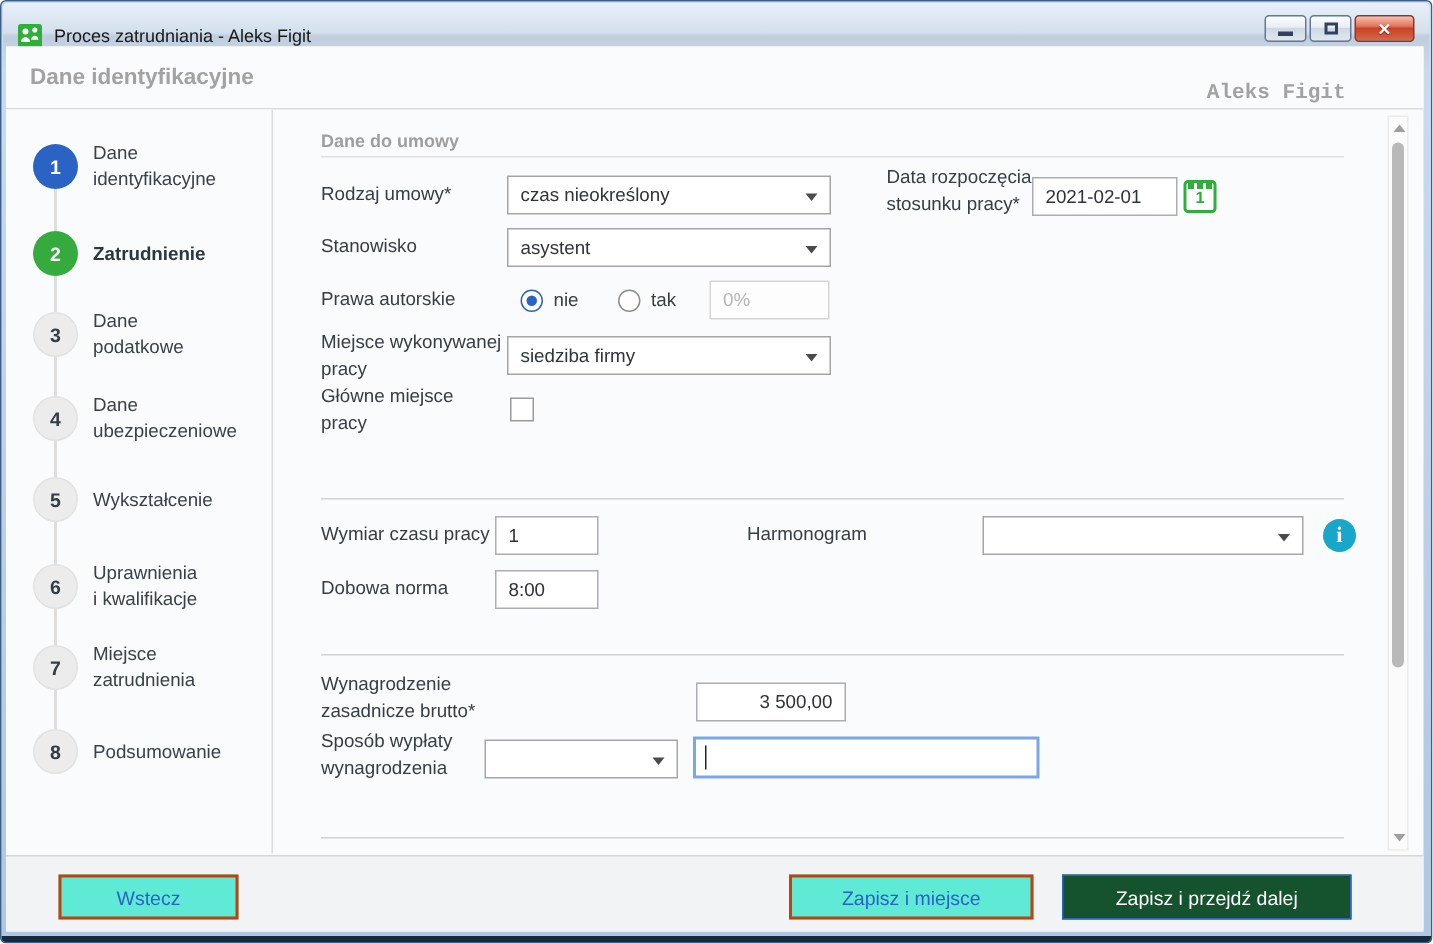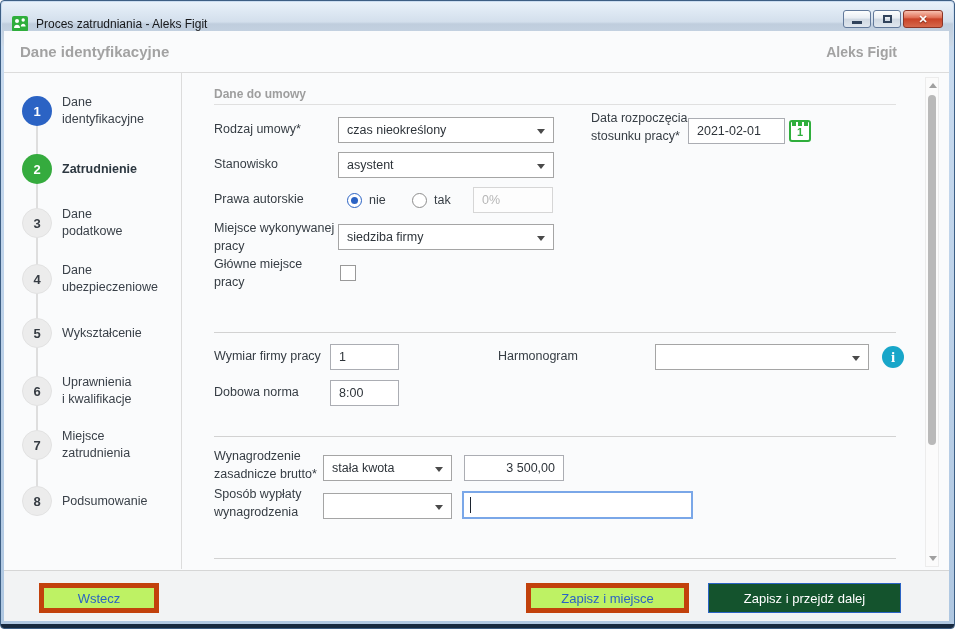--- a/index.html
+++ b/index.html
@@ -27,22 +27,22 @@
   .glyph-max { width:9px; height:8px; border:2px solid #31435c; background:transparent; }
 
   
   .inner { position:absolute; left:3px; top:30px; width:945px; height:590px; background:#fafbfc; }
 
   
   .hdr { position:absolute; left:3px; top:30px; width:945px; height:42px; background:#fafbfc;
          border-bottom:1px solid #dcdcdc; }
   .hdr-title { position:absolute; left:16px; top:0; height:41px; display:flex; align-items:center;
                font-size:15px; font-weight:bold; color:#a2a2a2; }
-  .hdr-person { position:absolute; right:52px; top:0; height:41px; display:flex; align-items:center;
-                font-size:14px; font-weight:bold; color:#a2a2a2; }
+  .hdr-person { position:absolute; right:52px; top:10px; height:41px; display:flex; align-items:center;
+                font-size:14px; font-weight:bold; color:#a2a2a2;font-family:Liberation Mono, monospace; }
 
   
   .sidebar { position:absolute; left:3px; top:72px; width:178px; height:496px;
              border-right:1px solid #dcdcdc; background:#fafbfc; }
   .connector { position:absolute; left:35px; top:110px; width:2px; height:390px; background:#dedede; }
   .step { position:absolute; left:21px; width:152px; height:30px; display:flex; align-items:center;
           gap:10px; cursor:pointer; }
   .step-circle { width:30px; height:30px; border-radius:50%; flex:0 0 auto; display:flex;
                  align-items:center; justify-content:center; font-size:13px; font-weight:bold;
                  position:relative; z-index:2; }
@@ -108,21 +108,21 @@
   .sb-up { top:5px; border-bottom:5px solid #a0a0a0; }
   .sb-down { bottom:5px; border-top:5px solid #a0a0a0; }
   .sb-thumb { position:absolute; left:2px; top:17px; width:8px; height:350px; background:#b9b9b9;
               border-radius:4px; cursor:pointer; }
 
   
   .footer { position:absolute; left:3px; top:569px; width:945px; height:51px; background:#f2f3f4;
             border-top:1px solid #d6d6d6; }
   .btn { position:absolute; top:12px; height:30px; font-family:"Liberation Sans", sans-serif;
          font-size:13px; display:flex; align-items:center; justify-content:center; cursor:pointer; }
-  .btn.secondary { background:#bef264; border:5px solid #c2410c; color:#2b63c4; }
+  .btn.secondary { background:#5eead4; border:2px solid #c2410c; color:#2b63c4; }
   .btn.primary { background:#14532d; border:1px solid #2b63c4; color:#fff; }
   .btn-wstecz { left:35px; width:120px; }
   .btn-zamknij { left:522px; width:163px; }
   .btn-dalej { left:704px; width:193px; }
 </style>
 </head>
 <body>
 
 <div class="screen">
 
@@ -230,42 +230,38 @@
   <div class="combo" style="left:337px; top:223px; width:216px;">
     <span>siedziba firmy</span>
     <span class="arr"></span>
   </div>
 
   <div class="flabel vc" style="top:264px; height:17px;">Główne miejsce pracy</div>
   <div class="checkbox"></div>
 
   <div class="divider" style="top:331px;"></div>
 
-  <div class="flabel vc" style="top:343px; height:26px;">Wymiar firmy pracy</div>
+  <div class="flabel vc" style="top:343px; height:26px;">Wymiar czasu pracy</div>
   <input class="tbox" style="left: 329px; top: 343px; width: 69px;" value="1">
   <div class="flabel vc" style="left:497px; top:343px; height:26px;">Harmonogram</div>
   <div class="combo" style="left:654px; top:343px; width:214px;">
     <span></span>
     <span class="arr"></span>
   </div>
   <div class="info-icon">
       <span>i</span>
     </div>
 
   <div class="flabel vc" style="top:379px; height:26px;">Dobowa norma</div>
   <input class="tbox" style="left: 329px; top: 379px; width: 69px;" value="8:00">
 
   <div class="divider" style="top:435px;"></div>
 
   <div class="flabel" style="top:447px;">Wynagrodzenie
 zasadnicze brutto*</div>
-  <div class="combo" style="left:322px; top:454px; width:129px;">
-    <span>stała kwota</span>
-    <span class="arr"></span>
-  </div>
   <input class="tbox right" style="left: 463px; top: 454px; width: 100px;" value="3 500,00">
 
   <div class="flabel" style="top:485px;">Sposób wypłaty
 wynagrodzenia</div>
   <div class="combo" style="left:322px; top:492px; width:129px;">
     <span class="arr"></span>
   </div>
   <input class="tbox focused" style="left: 461px; top: 490px; width: 231px; height: 28px;" value="">
   <div class="caret"></div>
 

